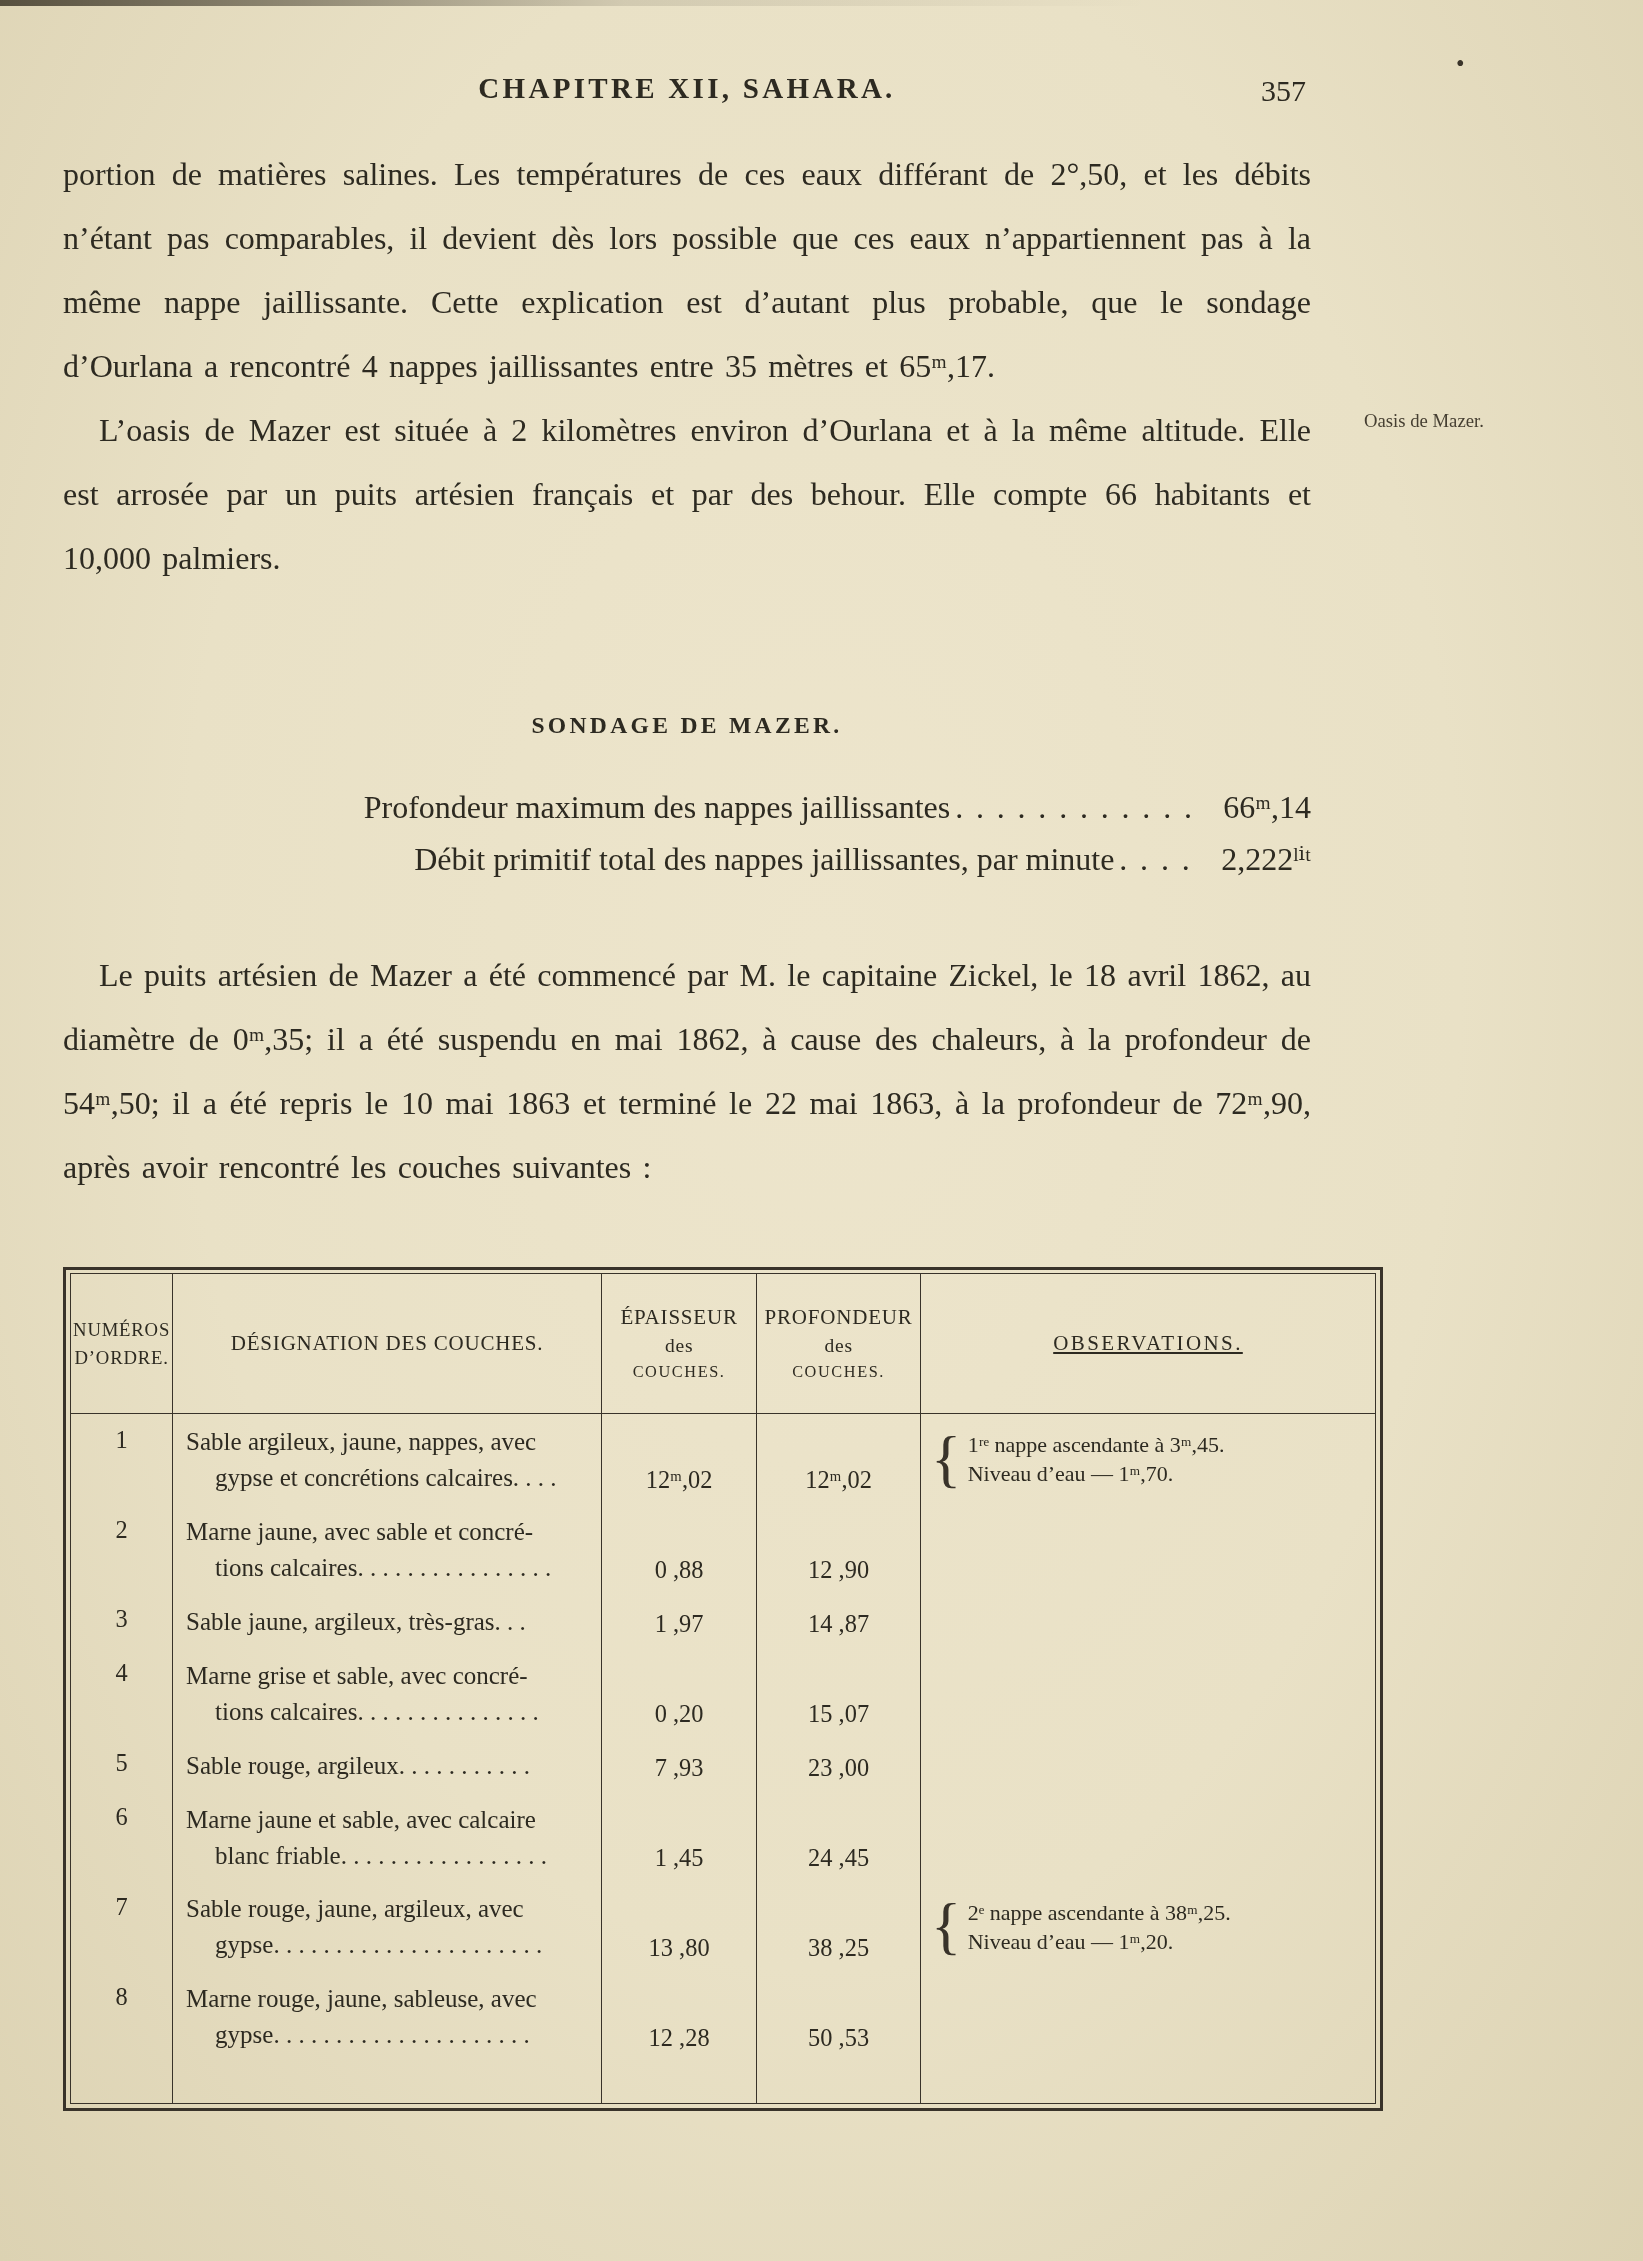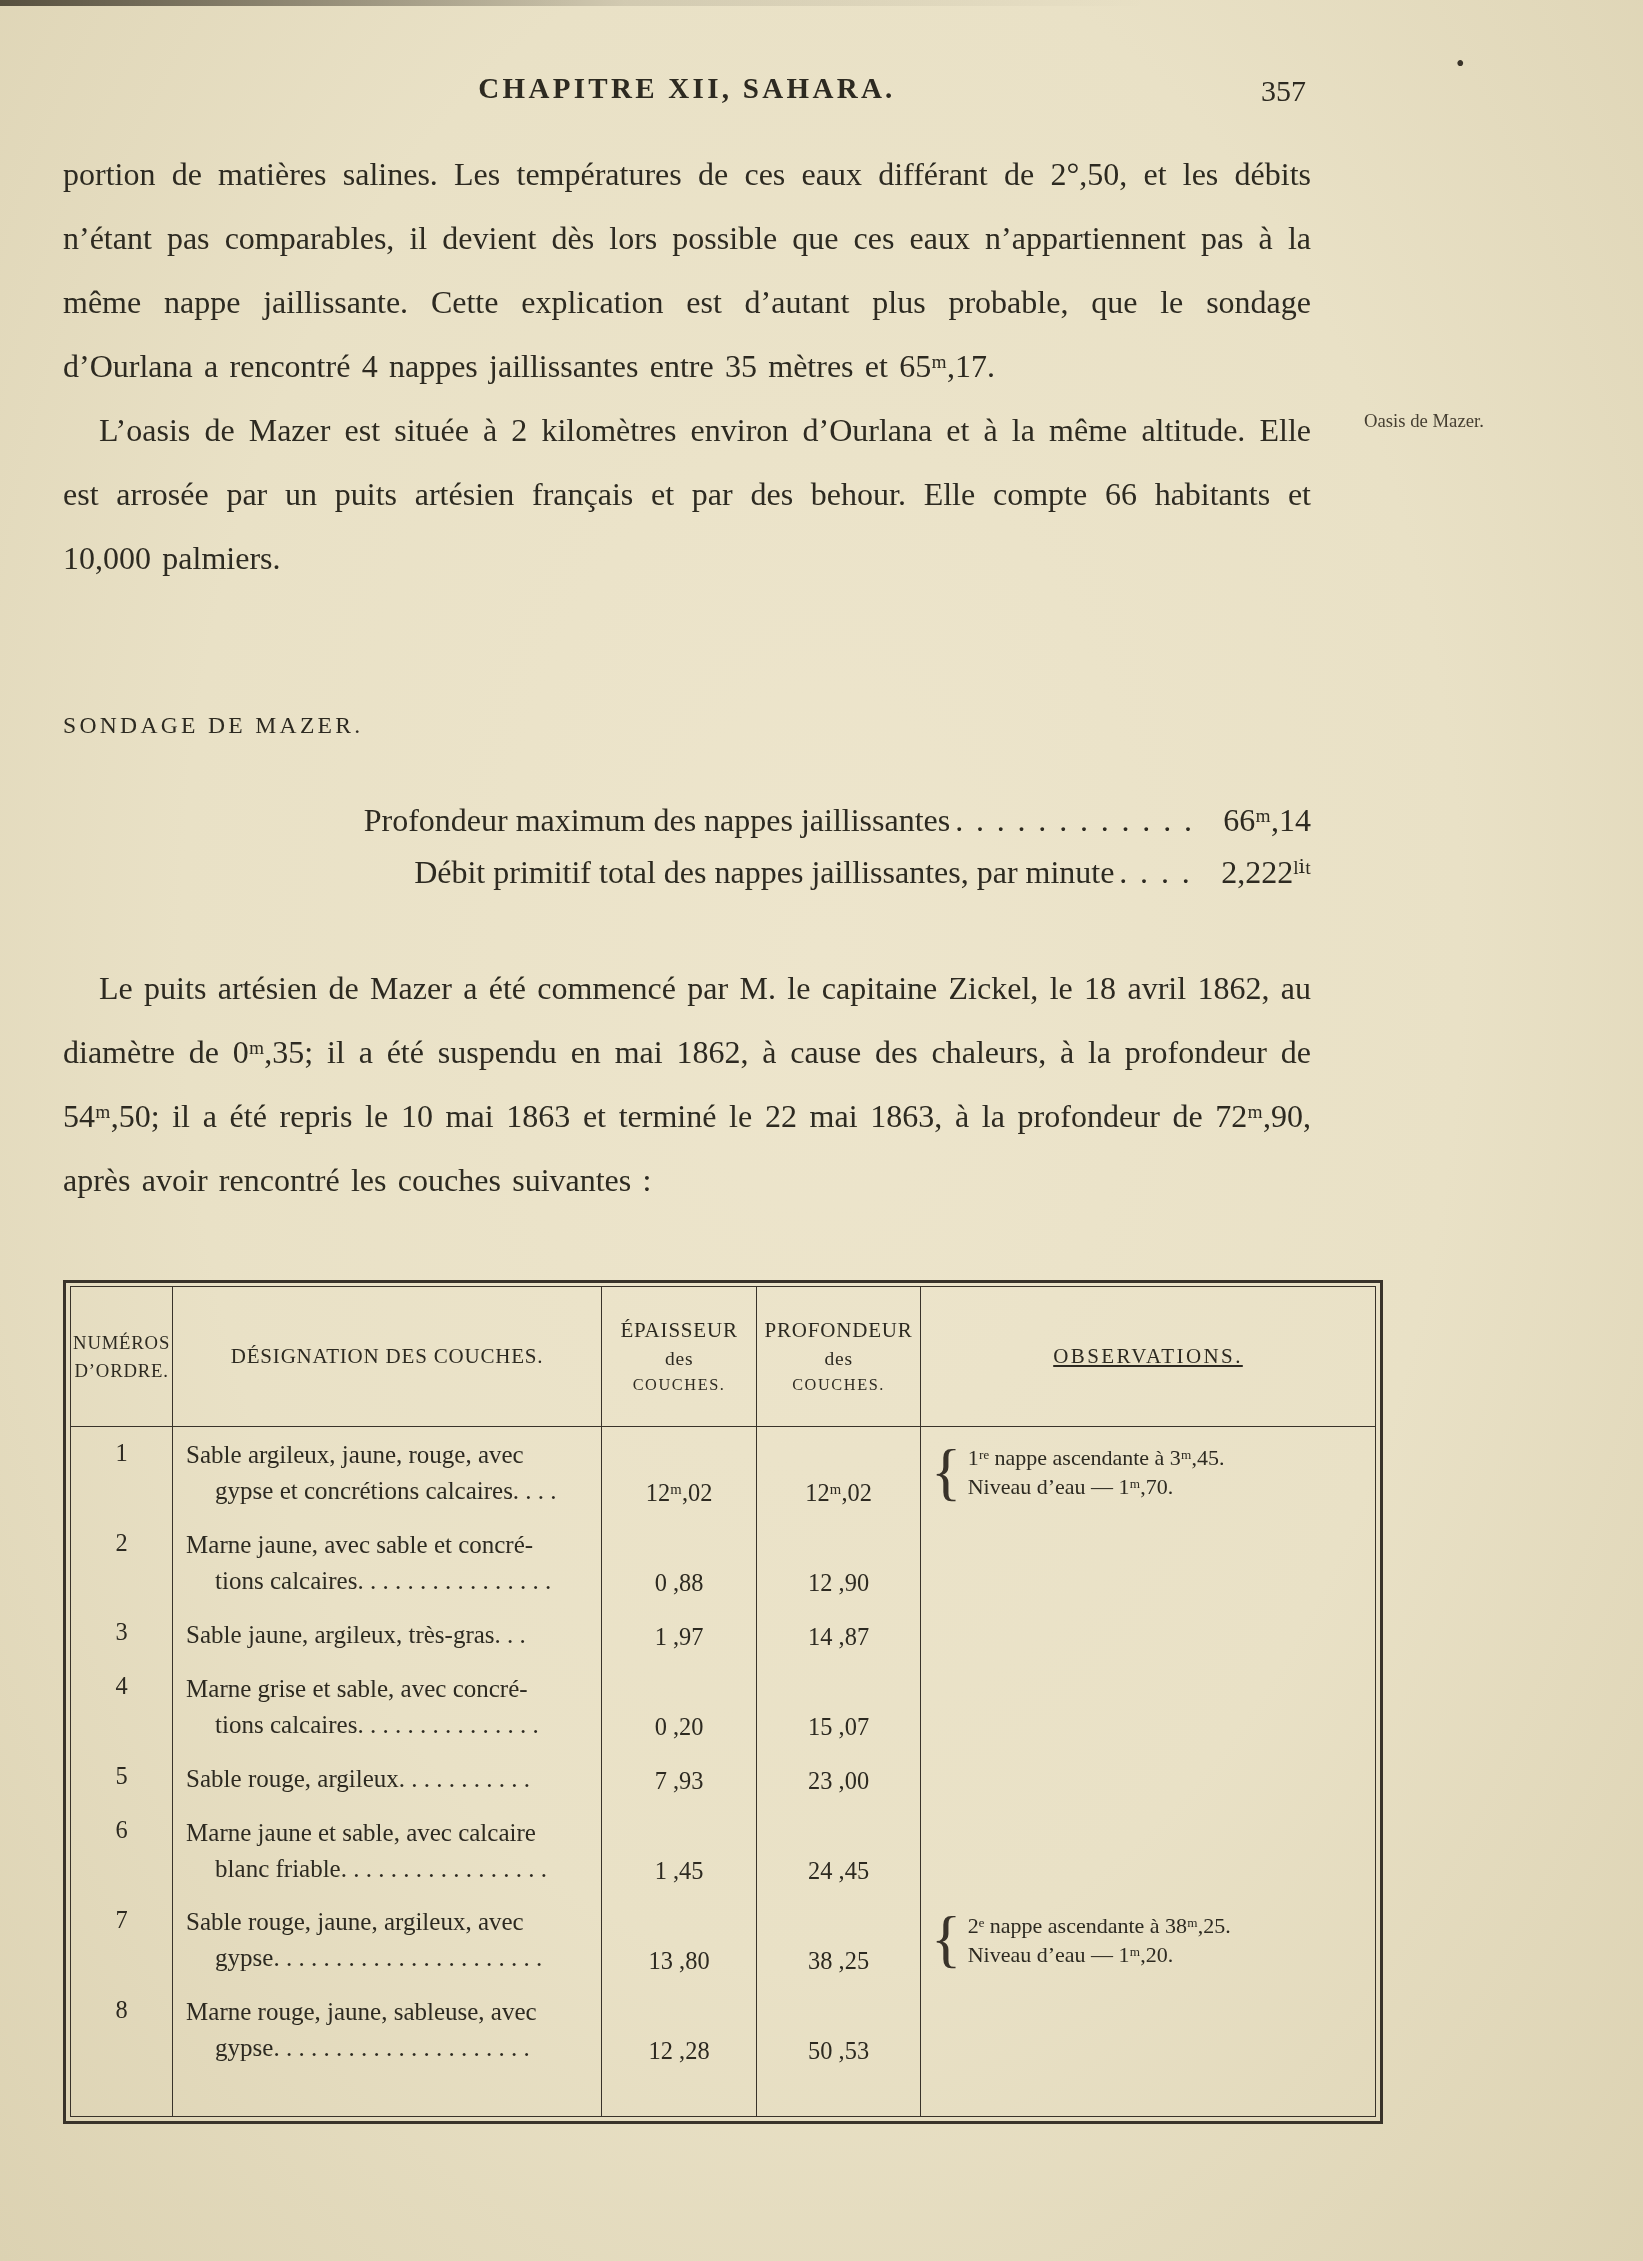--- a/index.html
+++ b/index.html
@@ -27,22 +27,22 @@
     font-size:29px;font-weight:bold;letter-spacing:3.3px;white-space:nowrap;
   }
   .pagenum{position:absolute;right:4.9px;top:1.6px;font-size:30px;}
   .para{font-size:32px;line-height:64px;text-align:justify;margin:0;word-spacing:3.3px;}
   .para.indent{text-indent:36px;}
   .margin-note{
     position:absolute;left:1301px;top:337px;width:228px;
     font-size:18.7px;line-height:24.4px;color:#463f32;
   }
   .section-heading{
-    font-size:23.6px;font-weight:normal;letter-spacing:3.3px;
-    margin:122px 0 55px 0;
+    text-align:center;font-size:23.6px;font-weight:bold;letter-spacing:3.3px;
+    margin:122px 0 42px 0;
   }
   .leader-line{
     font-size:32px;line-height:52px;padding-left:109px;white-space:nowrap;text-align:right;
   }
   .leaders{margin-left:4.9px;letter-spacing:2.4px;}
   .lead-value{margin-left:29px;}
   .p3{margin-top:58px;}
 
   
   .table-outer{
@@ -136,21 +136,21 @@
             <div class="h-big">PROFONDEUR</div>
             <div class="h-des">des</div>
             <div class="h-couches">COUCHES.</div>
           </div>
           <div class="hcell last">
             <div class="h-obs">OBSERVATIONS.</div>
           </div>
 
           <div class="bcell bnum">1</div>
           <div class="bcell bdesig">
-            <div class="dline d1">Sable argileux, jaune, rouge, avec</div>
+            <div class="dline d1">Sable argileux, jaune, nappes, avec</div>
             <div class="dline d2">gypse et concrétions calcaires. . . .</div>
           </div>
           <div class="bcell bval">12ᵐ,02</div>
           <div class="bcell bval">12ᵐ,02</div>
           <div class="bcell bobs last">
             <span class="brace">{</span>
             <span>
               <div>1ʳᵉ nappe ascendante à 3ᵐ,45.</div>
               <div>Niveau d’eau — 1ᵐ,70.</div>
             </span>

